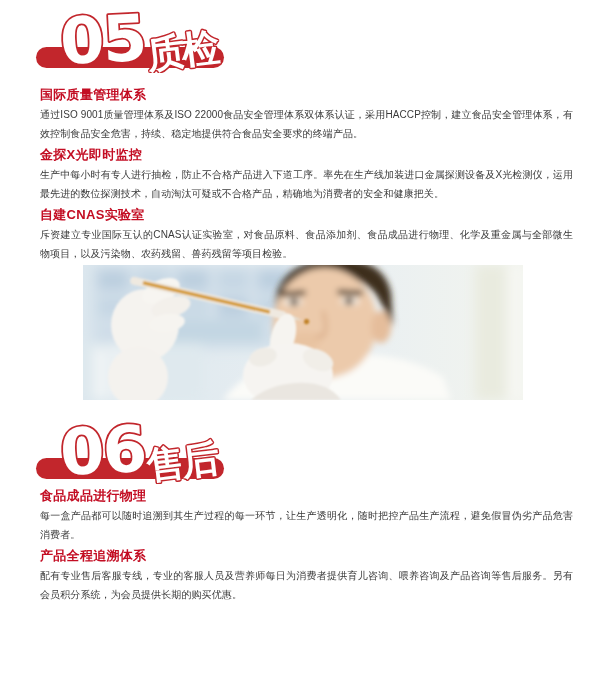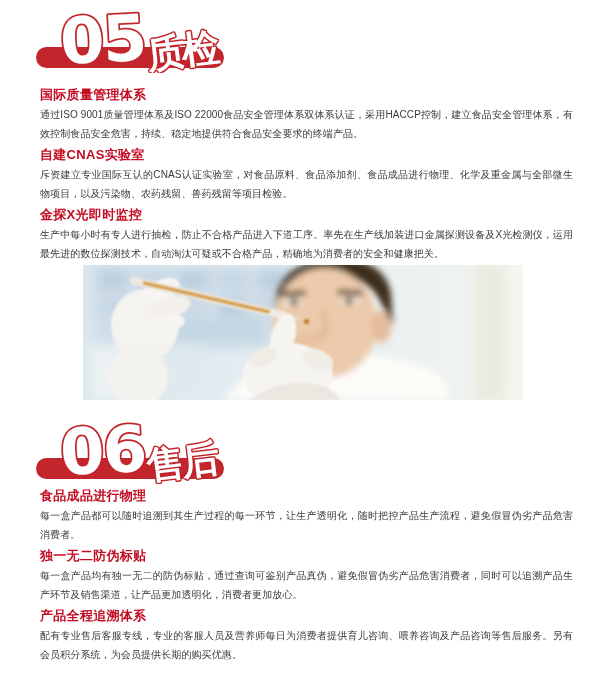--- a/index.html
+++ b/index.html
@@ -46,26 +46,26 @@
     <text class="num" x="30" y="60" transform="rotate(-3 90 36)">05</text>
     <text class="lbl" x="116" y="62" transform="rotate(-7 160 45)">质检</text>
   </svg>
 
   <div class="content">
     <div class="item first">
       <h3 class="sub-heading">国际质量管理体系</h3>
       <p class="sub-body">通过ISO 9001质量管理体系及ISO 22000食品安全管理体系双体系认证，采用HACCP控制，建立食品安全管理体系，有效控制食品安全危害，持续、稳定地提供符合食品安全要求的终端产品。</p>
     </div>
     <div class="item">
+      <h3 class="sub-heading">金探X光即时监控</h3>
+      <p class="sub-body">生产中每小时有专人进行抽检，防止不合格产品进入下道工序。率先在生产线加装进口金属探测设备及X光检测仪，运用最先进的数位探测技术，自动淘汰可疑或不合格产品，精确地为消费者的安全和健康把关。</p>
+    </div>
+    <div class="item">
       <h3 class="sub-heading">自建CNAS实验室</h3>
       <p class="sub-body">斥资建立专业国际互认的CNAS认证实验室，对食品原料、食品添加剂、食品成品进行物理、化学及重金属与全部微生物项目，以及污染物、农药残留、兽药残留等项目检验。</p>
-    </div>
-    <div class="item">
-      <h3 class="sub-heading">金探X光即时监控</h3>
-      <p class="sub-body">生产中每小时有专人进行抽检，防止不合格产品进入下道工序。率先在生产线加装进口金属探测设备及X光检测仪，运用最先进的数位探测技术，自动淘汰可疑或不合格产品，精确地为消费者的安全和健康把关。</p>
     </div>
   </div>
 
   <svg class="photo" width="440" height="135" viewBox="0 0 440 135" role="img" aria-label="lab-technician-with-pipette">
     <defs>
       <filter id="blurBg" x="-20%" y="-20%" width="140%" height="140%">
           <feGaussianBlur stdDeviation="6"></feGaussianBlur>
         </filter>
       <filter id="blurMid" x="-20%" y="-20%" width="140%" height="140%">
           <feGaussianBlur stdDeviation="3"></feGaussianBlur>
@@ -144,22 +144,18 @@
     <text class="num" x="30" y="60" transform="rotate(-3 90 36)">06</text>
     <text class="lbl" x="116" y="62" transform="rotate(-7 160 45)">售后</text>
   </svg>
 
   <div class="content">
     <div class="item">
       <h3 class="sub-heading">食品成品进行物理</h3>
       <p class="sub-body">每一盒产品都可以随时追溯到其生产过程的每一环节，让生产透明化，随时把控产品生产流程，避免假冒伪劣产品危害消费者。</p>
     </div>
     <div class="item">
-      <h3 class="sub-heading">独一无二防伪标贴</h3>
-      <p class="sub-body">每一盒产品均有独一无二的防伪标贴，通过查询可鉴别产品真伪，避免假冒伪劣产品危害消费者，同时可以追溯产品生产环节及销售渠道，让产品更加透明化，消费者更加放心。</p>
-    </div>
-    <div class="item">
       <h3 class="sub-heading">产品全程追溯体系</h3>
       <p class="sub-body">配有专业售后客服专线，专业的客服人员及营养师每日为消费者提供育儿咨询、喂养咨询及产品咨询等售后服务。另有会员积分系统，为会员提供长期的购买优惠。</p>
     </div>
   </div>
 
 </div>
 
 </body></html>

